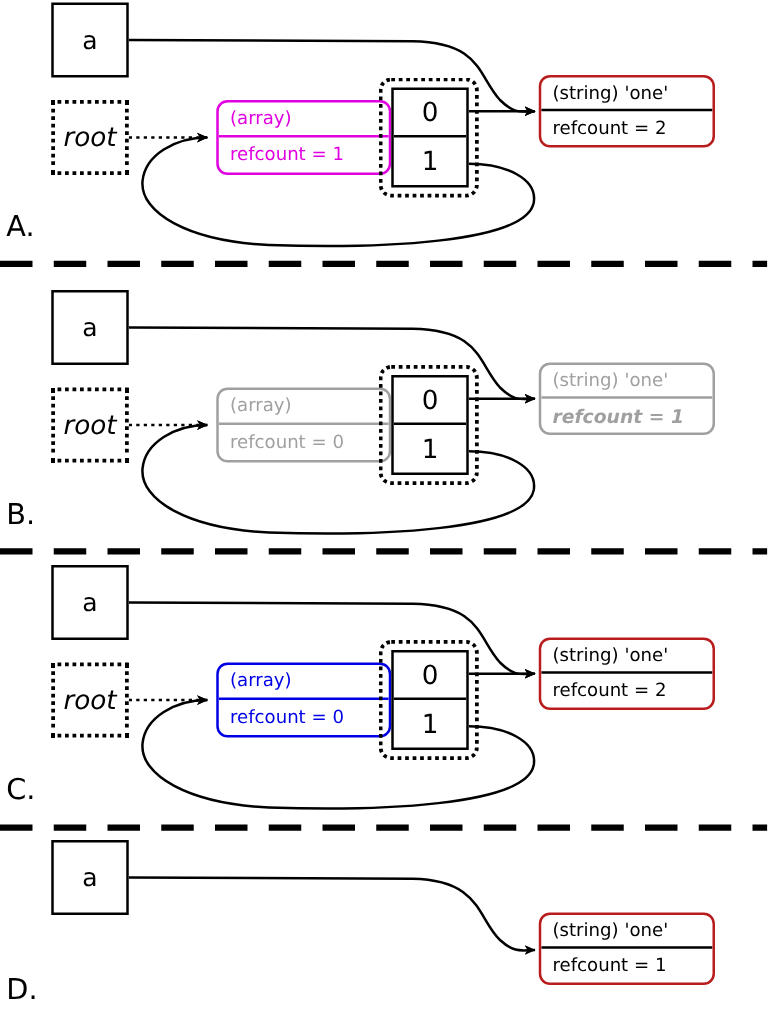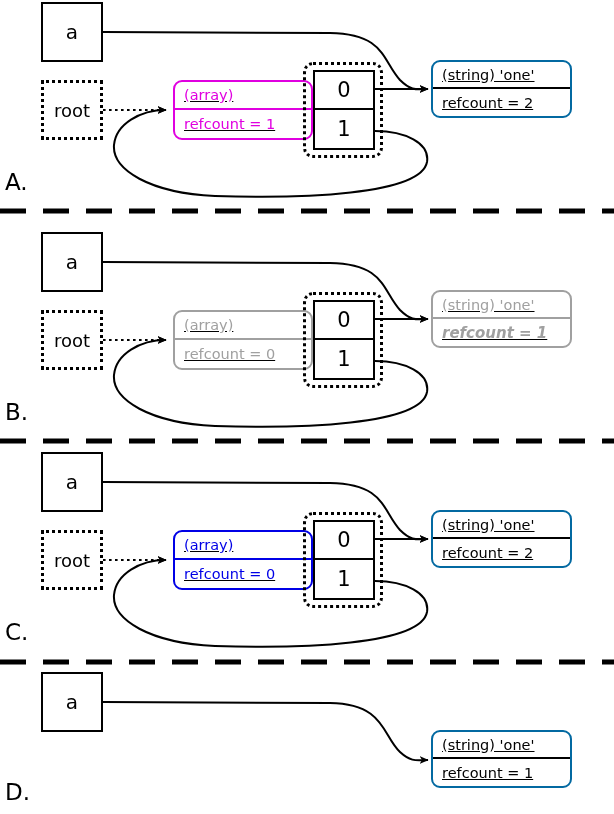--- a/index.html
+++ b/index.html
@@ -10,25 +10,25 @@
     position:absolute;font-family:"DejaVu Sans","Liberation Sans",sans-serif;
     font-size:23px;color:#000;font-weight:400;line-height:1;
   }
   
   .varbox{
     position:absolute;width:62px;height:60px;box-sizing:border-box;
     border:2px solid #000;background:#fff;
     display:flex;align-items:center;justify-content:center;
     font-size:20px;color:#000;
   }
-  .varbox.dotted{border:3px dotted #000;font-size:18px;}
+  .varbox.dotted{border:3px dotted #000;font-style:italic;font-size:21px;}
   
   .record{
     position:absolute;box-sizing:border-box;
-    border:2px solid #0369a1;border-radius:9px;background:#fff;overflow:hidden;text-decoration:underline;
+    border:2px solid #b91c1c;border-radius:9px;background:#fff;overflow:hidden;
   }
   .record .row{
     box-sizing:border-box;height:50%;
     display:flex;align-items:center;padding-left:9px;
     font-size:14.5px;color:#000;white-space:nowrap;
   }
   .record .row.top{border-bottom:2px solid #000;}
   .record.magenta{border-color:#e000e0;}
   .record.magenta .row{color:#e000e0;}
   .record.magenta .row.top{border-bottom-color:#e000e0;}

